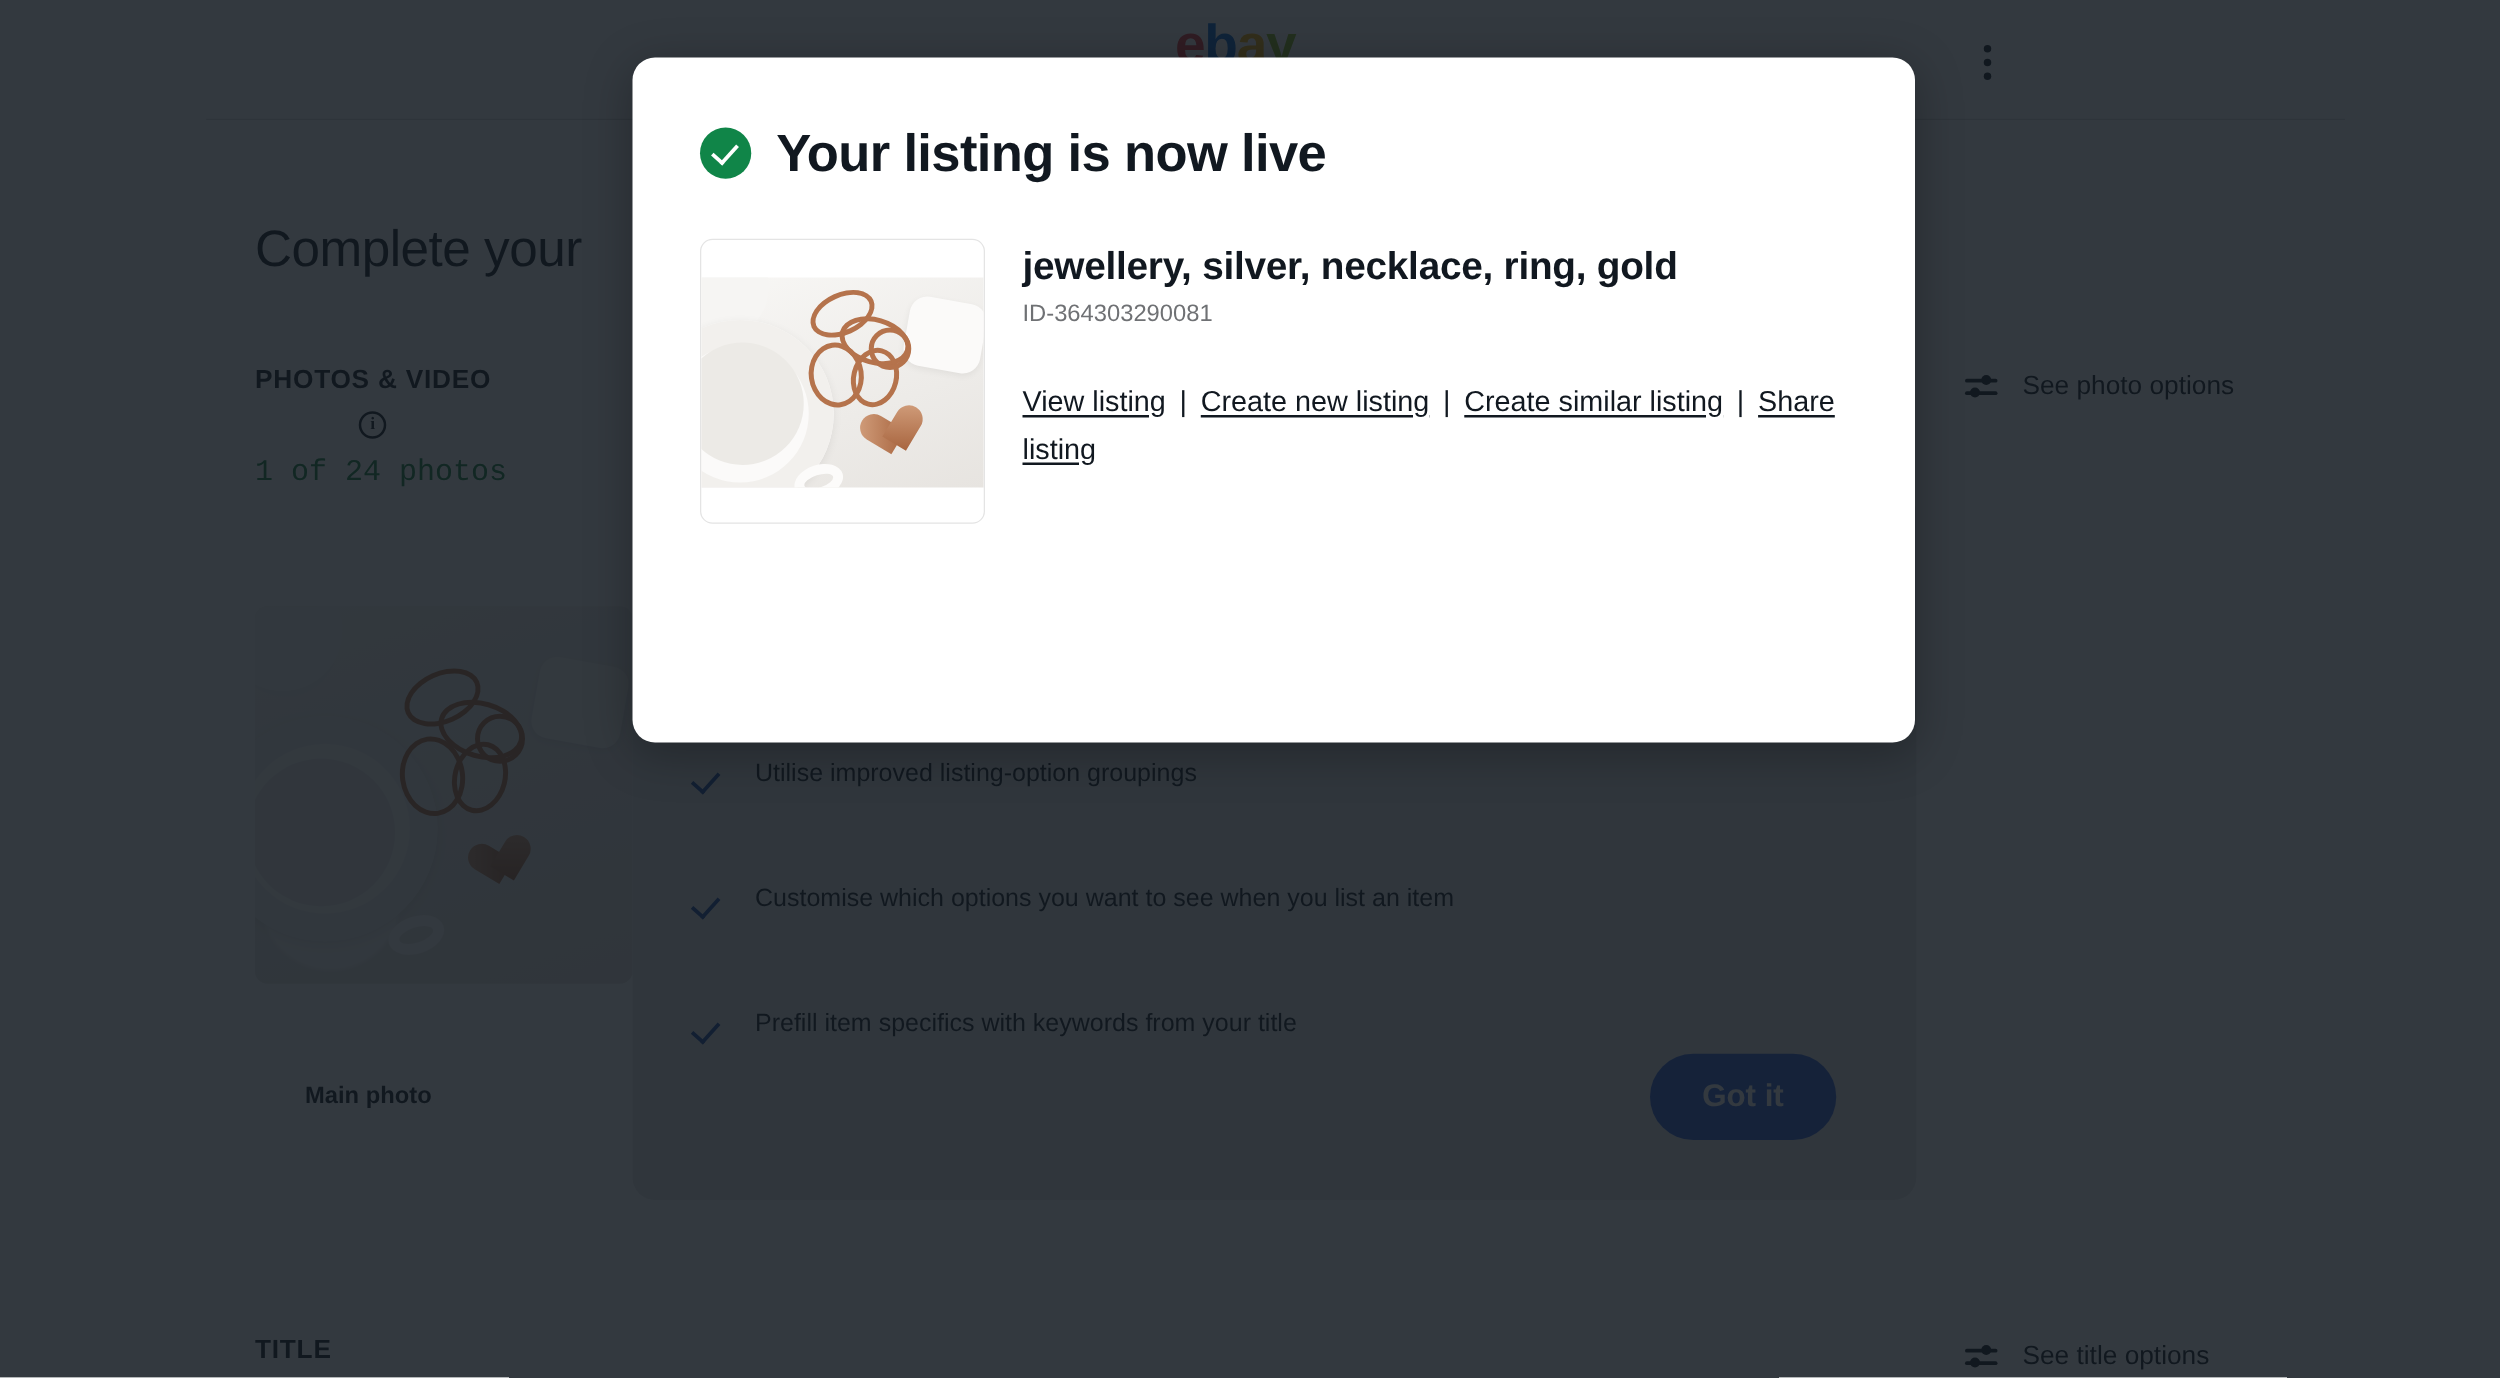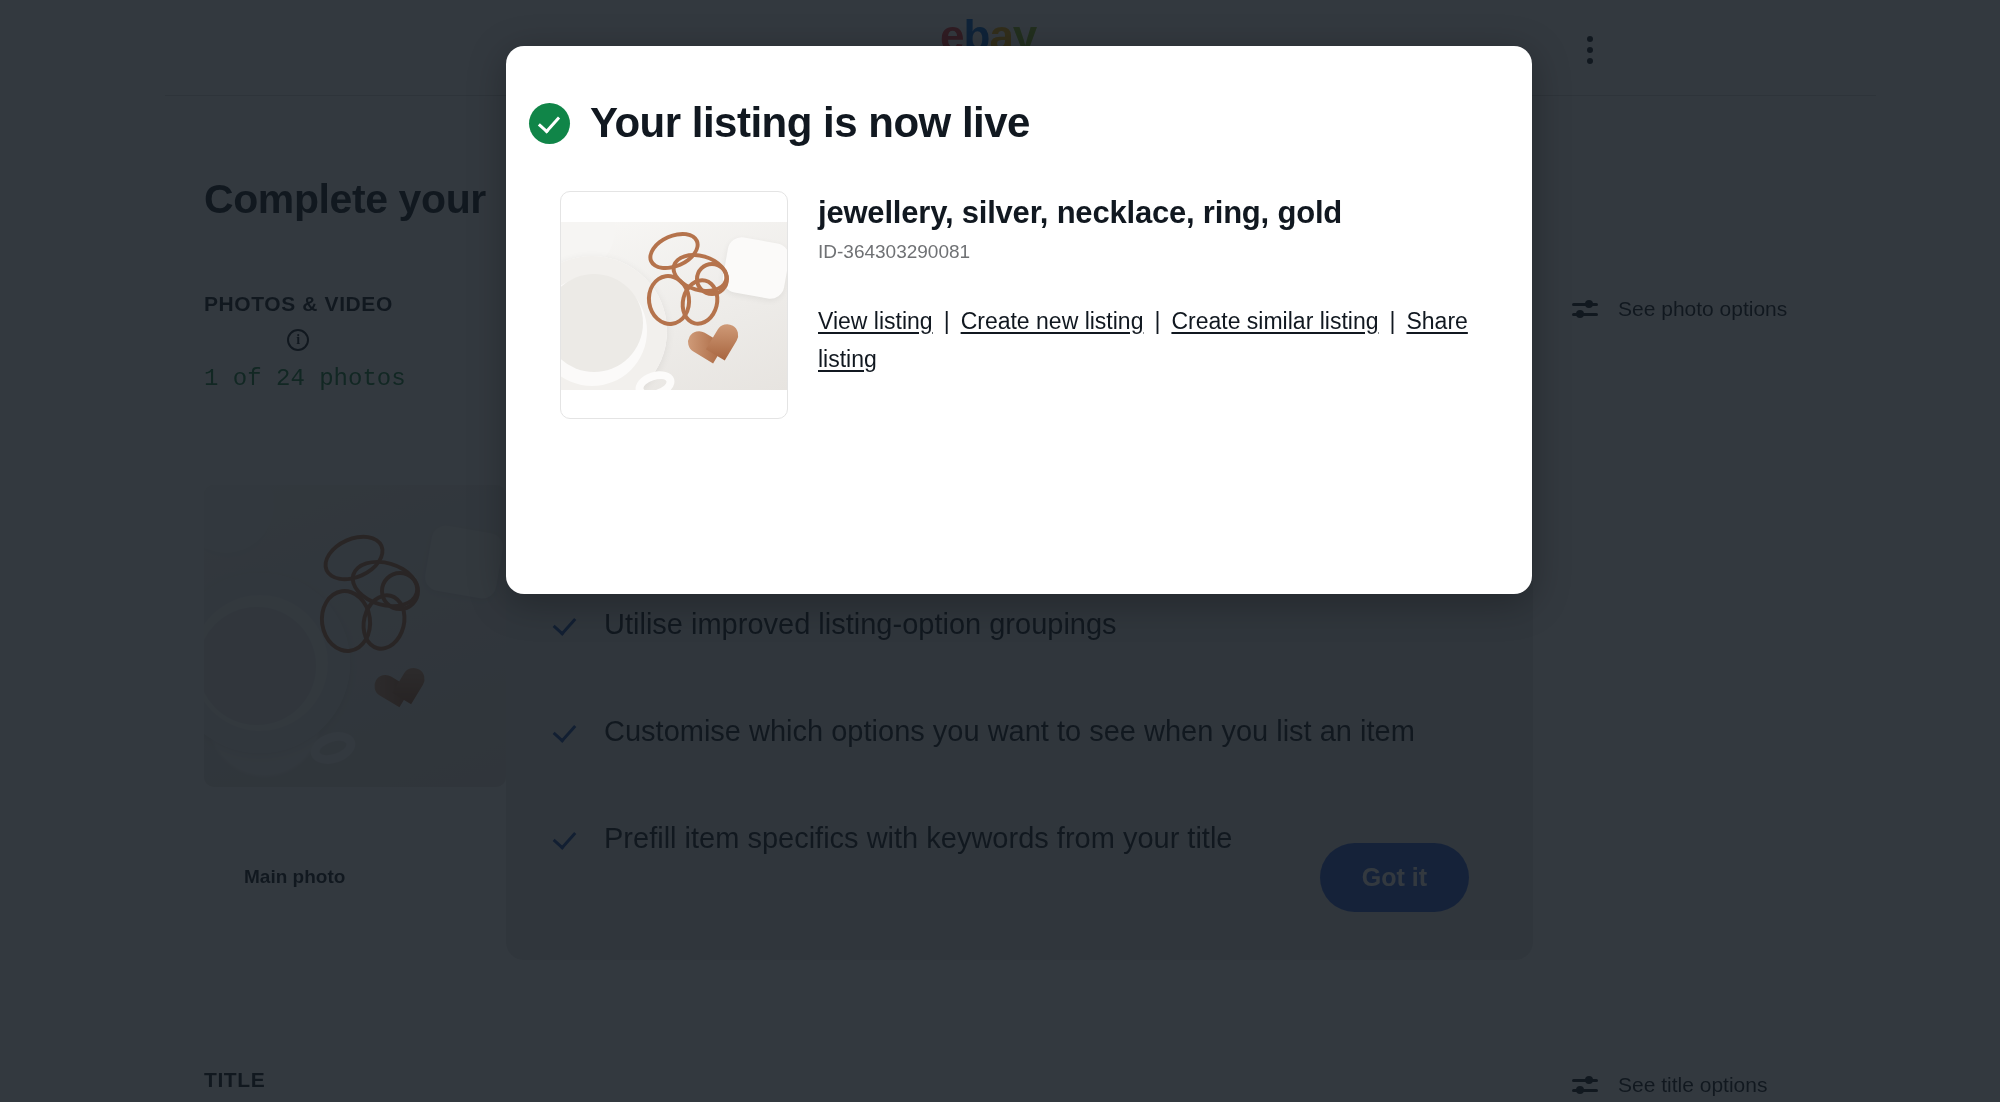--- a/index.html
+++ b/index.html
@@ -77,21 +77,21 @@
     width: 6px; height: 6px;
     border-radius: 50%;
     background: #111820;
   }
 
   .page-title {
     position: absolute;
     left: 204px;
     top: 176px;
     font-size: 41px;
-    font-weight: 700;
+    font-weight: 400;
     color: #111820;
     letter-spacing: -0.4px;
     white-space: nowrap;
     text-align: center;
   }
 
   .section-photos-label {
     position: absolute;
     left: 204px;
     top: 292px;
@@ -301,21 +301,21 @@
   .check-mark::after {
     content: "";
     position: absolute;
     left: 4px; top: 2px;
     width: 10px; height: 18px;
     border: solid #1646a0;
     border-width: 0 3px 3px 0;
     transform: rotate(42deg);
   }
   .onboard-text {
-    font-size: 29px;
+    font-size: 20px;
     color: #111820;
     line-height: 1.2;
   }
   .got-it-btn {
     position: absolute;
     right: 64px;
     bottom: 48px;
     background: #2f5fd6;
     color: #ffffff;
     border: none;
@@ -342,23 +342,23 @@
     top: 46px;
     width: 1026px;
     height: 548px;
     background: #ffffff;
     border-radius: 18px;
     box-shadow: 0 8px 38px rgba(0,0,0,.28);
   }
 
   .modal-header {
     display: flex;
-    align-items: flex-end;
+    align-items: flex-start;
     gap: 20px;
-    padding: 56px 0 0 23px;
+    padding: 56px 0 0 54px;
   }
   .success-icon {
     flex: none;
     width: 41px; height: 41px;
     border-radius: 50%;
     background: #108548;
     position: relative;
   }
   .success-icon::after {
     content: "";

